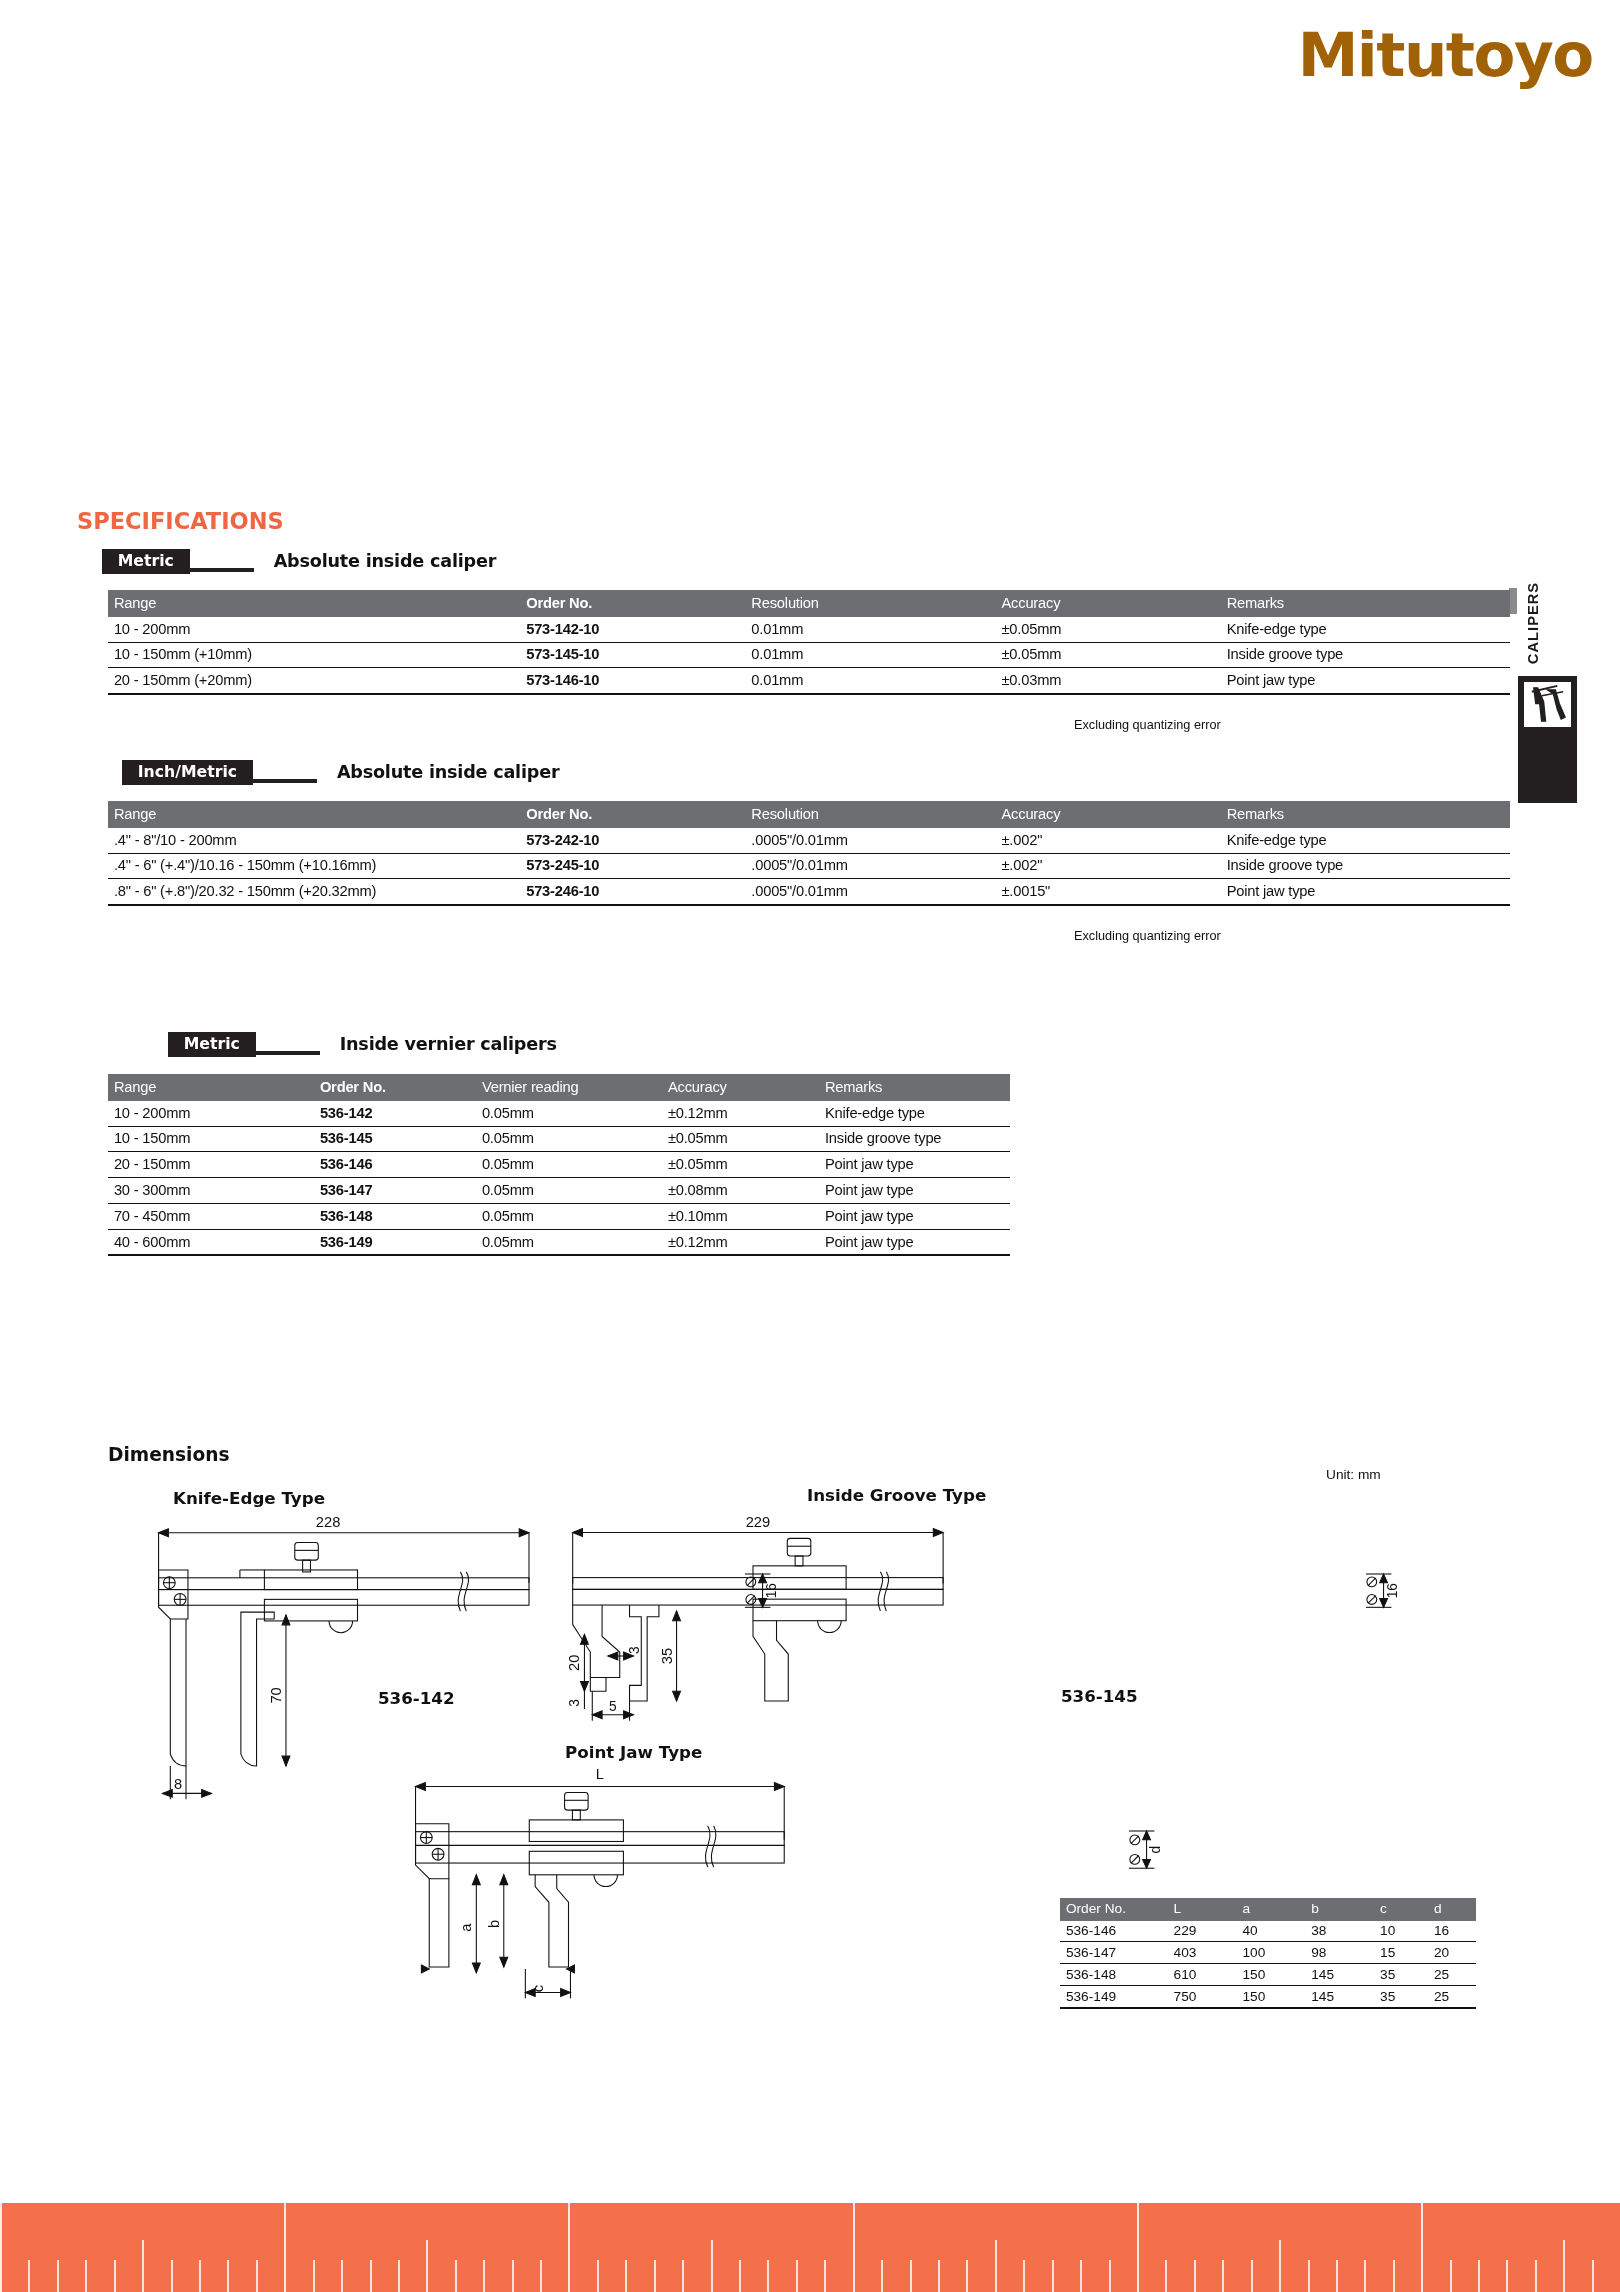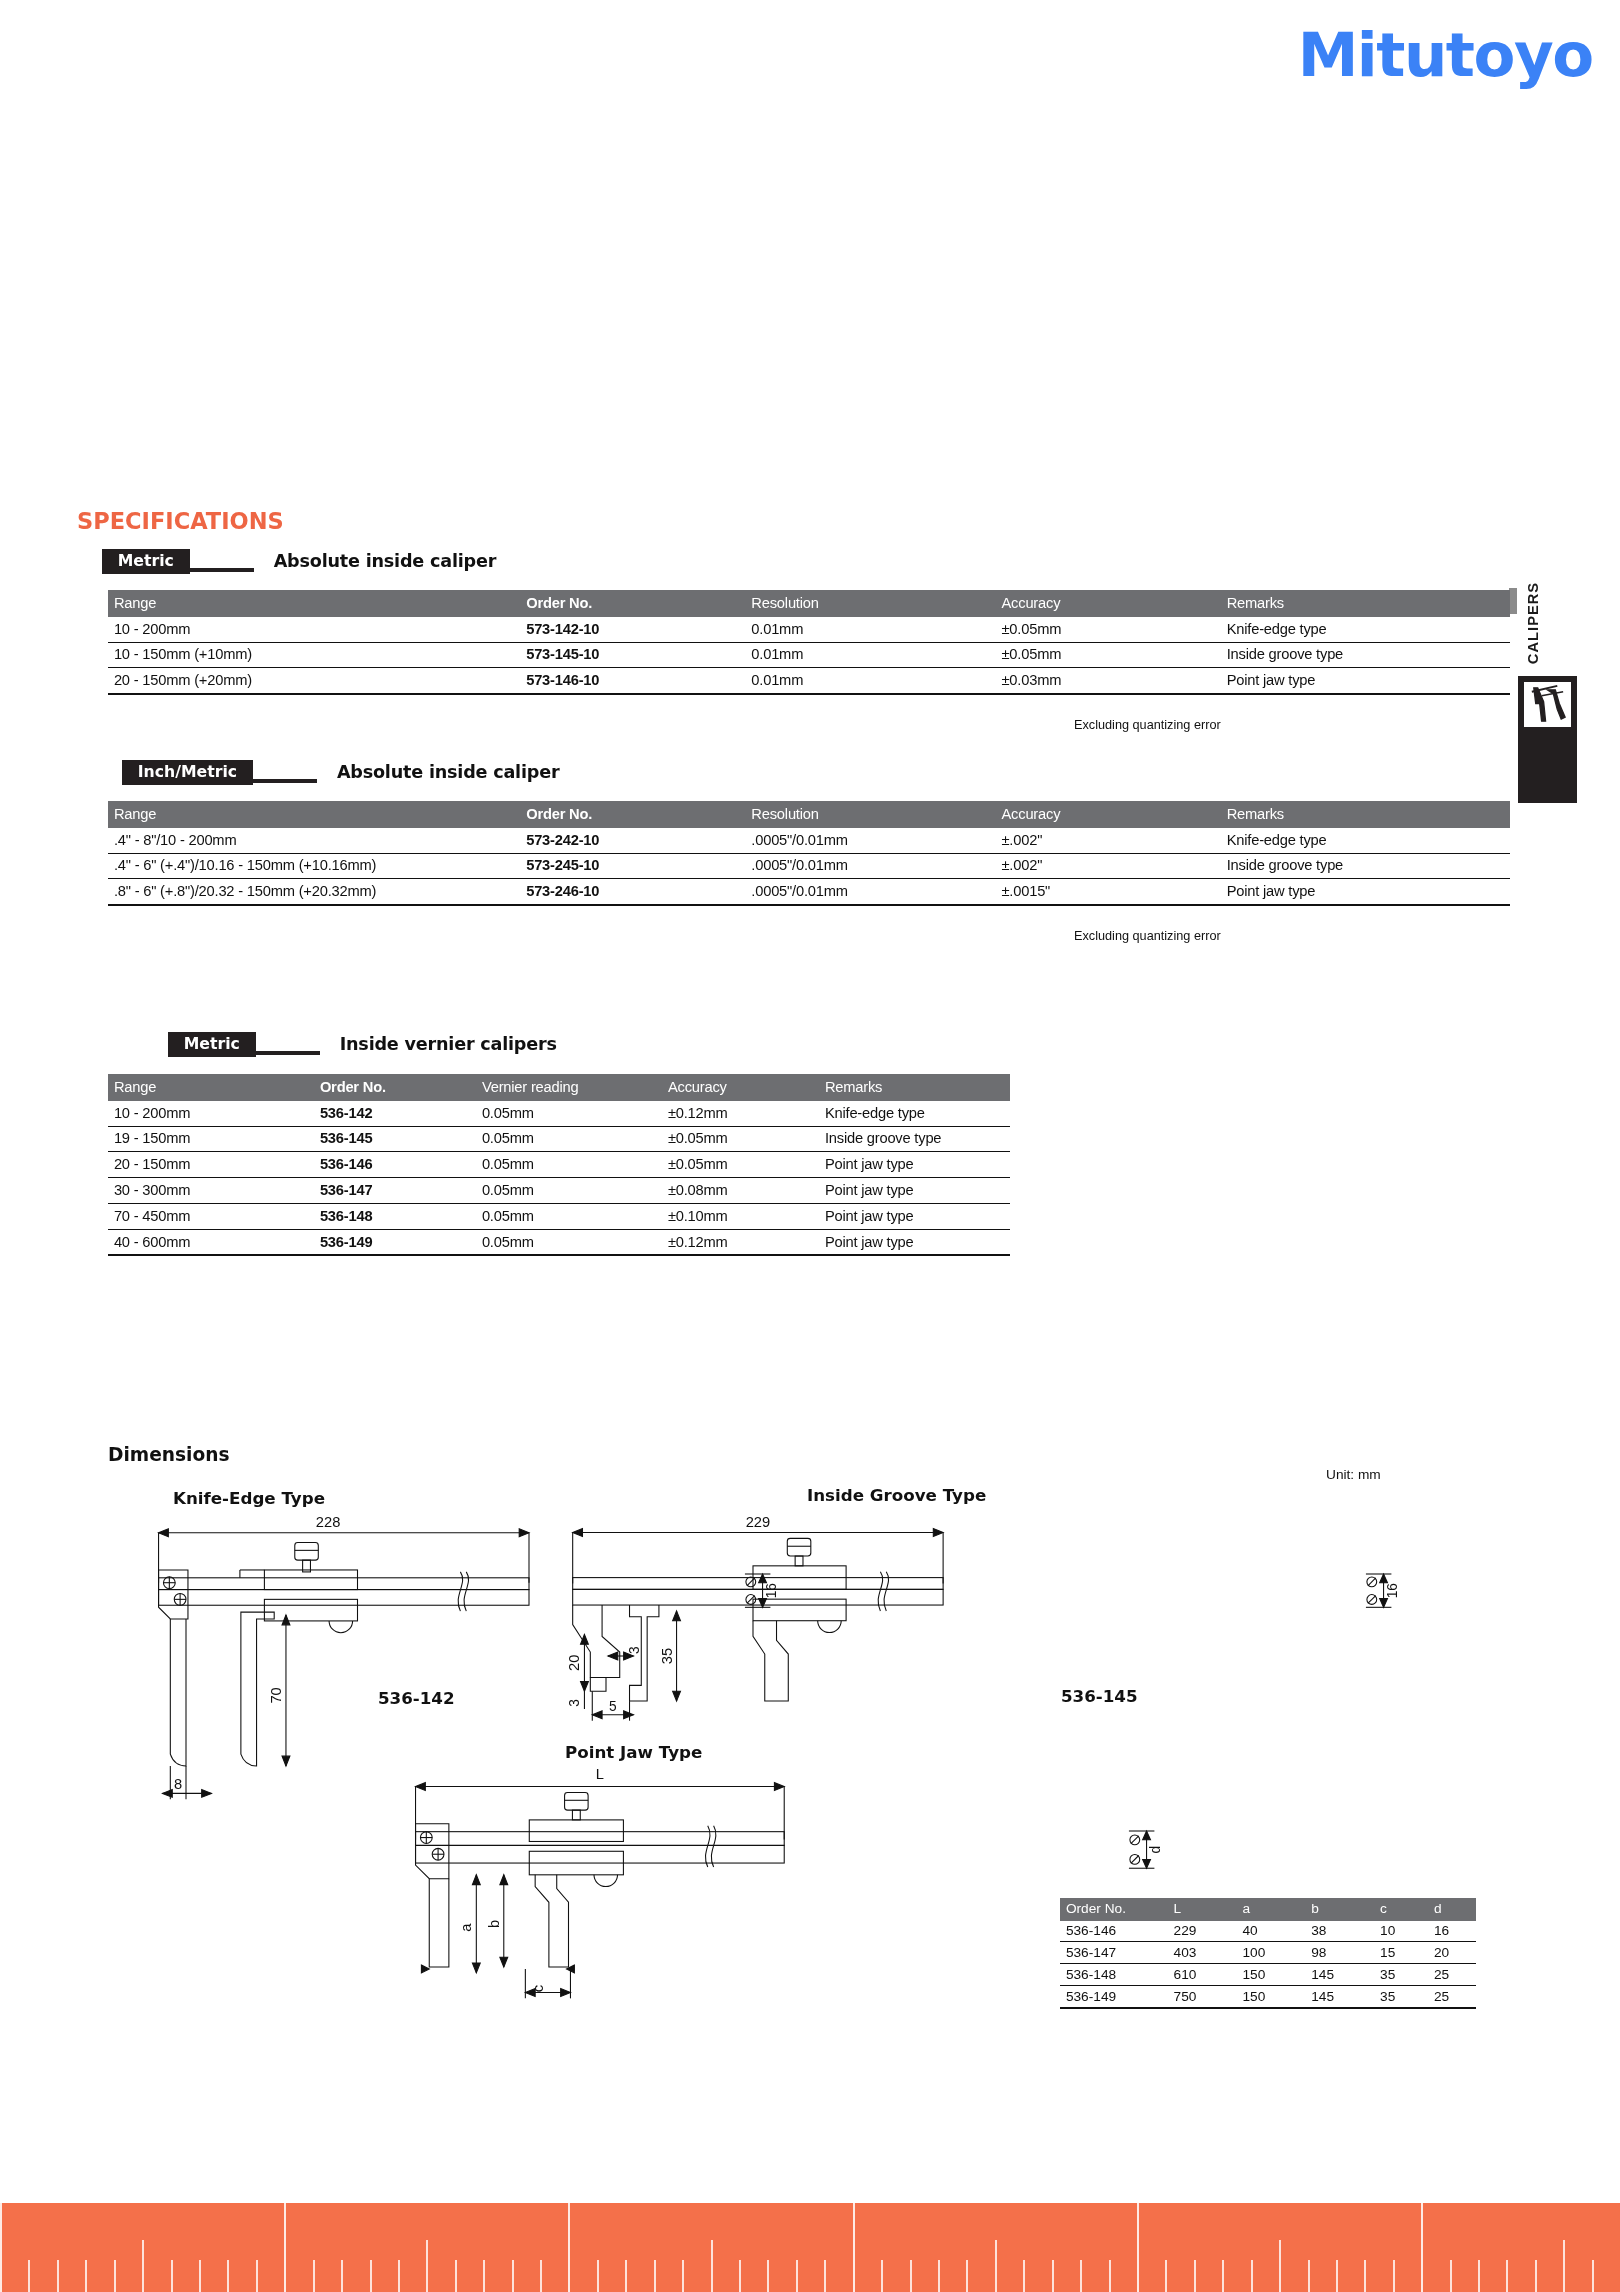--- a/index.html
+++ b/index.html
@@ -13,21 +13,21 @@
     overflow: hidden;
   }
 
   
   #logo {
     position: absolute;
     top: 23.5px;
     right: 27.4px;
     font-size: 61px;
     font-weight: bold;
-    color: #3b82f6;
+    color: #a16207;
     letter-spacing: -1.5px;
     font-family: "DejaVu Sans", sans-serif;
     line-height: 1;
     white-space: nowrap;
   }
 
   
   #side-tab {
     position: absolute;
     left: 1518px;
@@ -384,21 +384,21 @@
   </thead>
   <tbody>
     <tr>
       <td>10 - 200mm</td>
       <td class="bold-col">536-142</td>
       <td>0.05mm</td>
       <td>±0.12mm</td>
       <td>Knife-edge type</td>
     </tr>
     <tr>
-      <td>19 - 150mm</td>
+      <td>10 - 150mm</td>
       <td class="bold-col">536-145</td>
       <td>0.05mm</td>
       <td>±0.05mm</td>
       <td>Inside groove type</td>
     </tr>
     <tr>
       <td>20 - 150mm</td>
       <td class="bold-col">536-146</td>
       <td>0.05mm</td>
       <td>±0.05mm</td>

